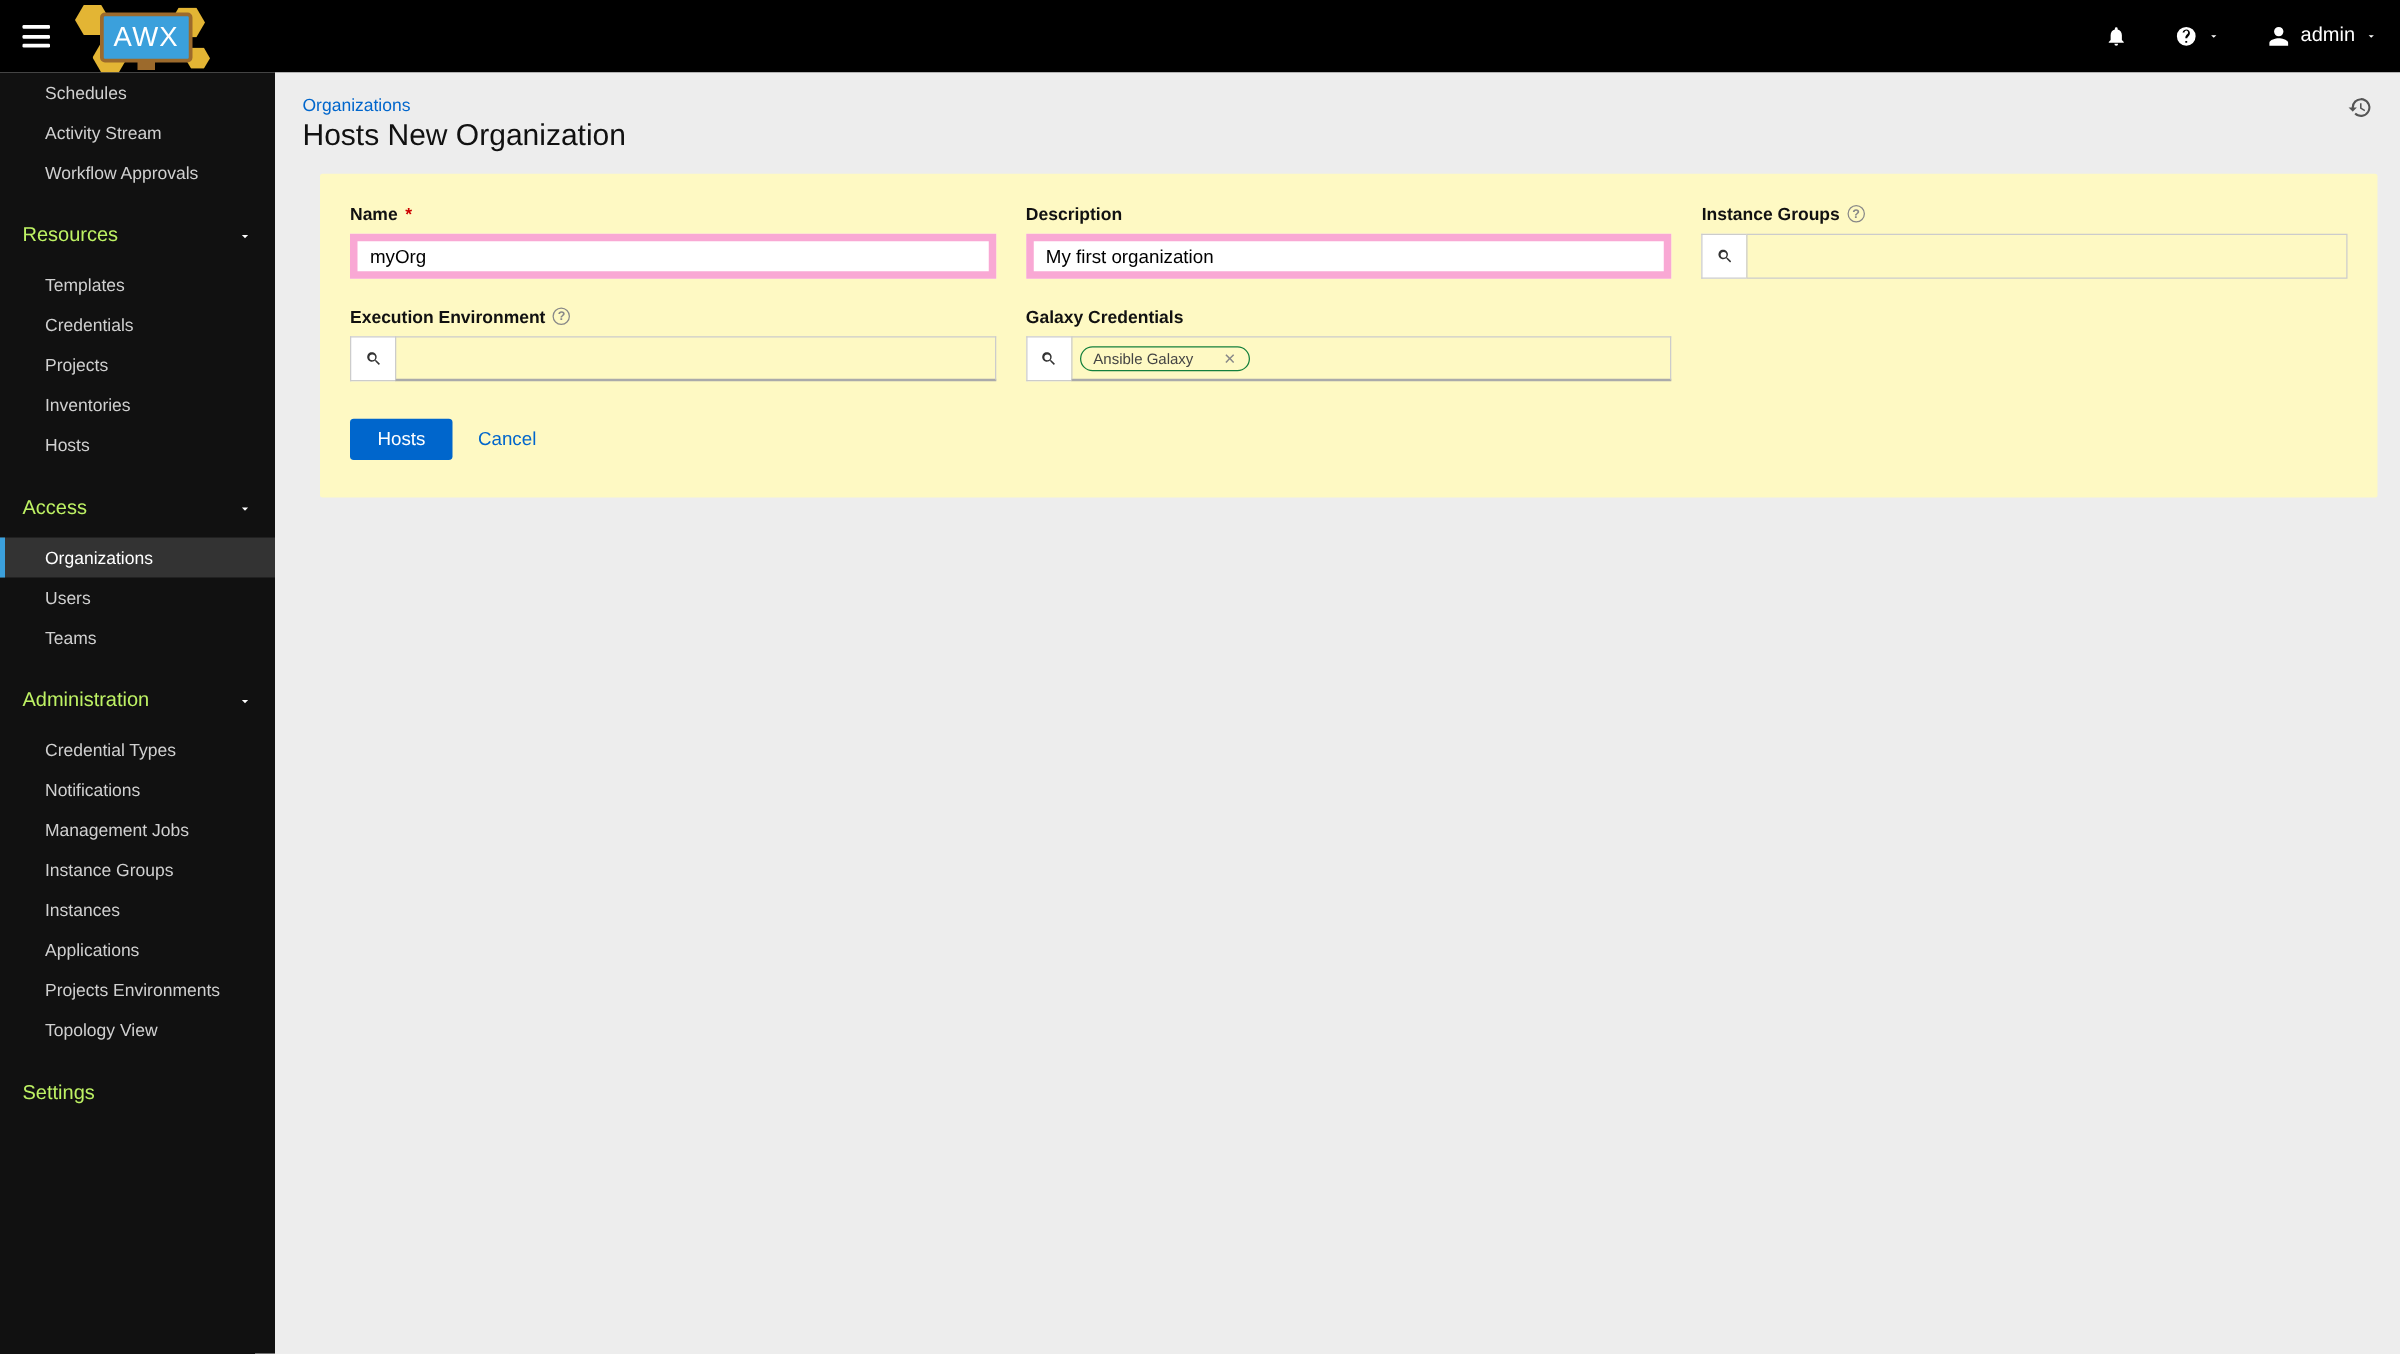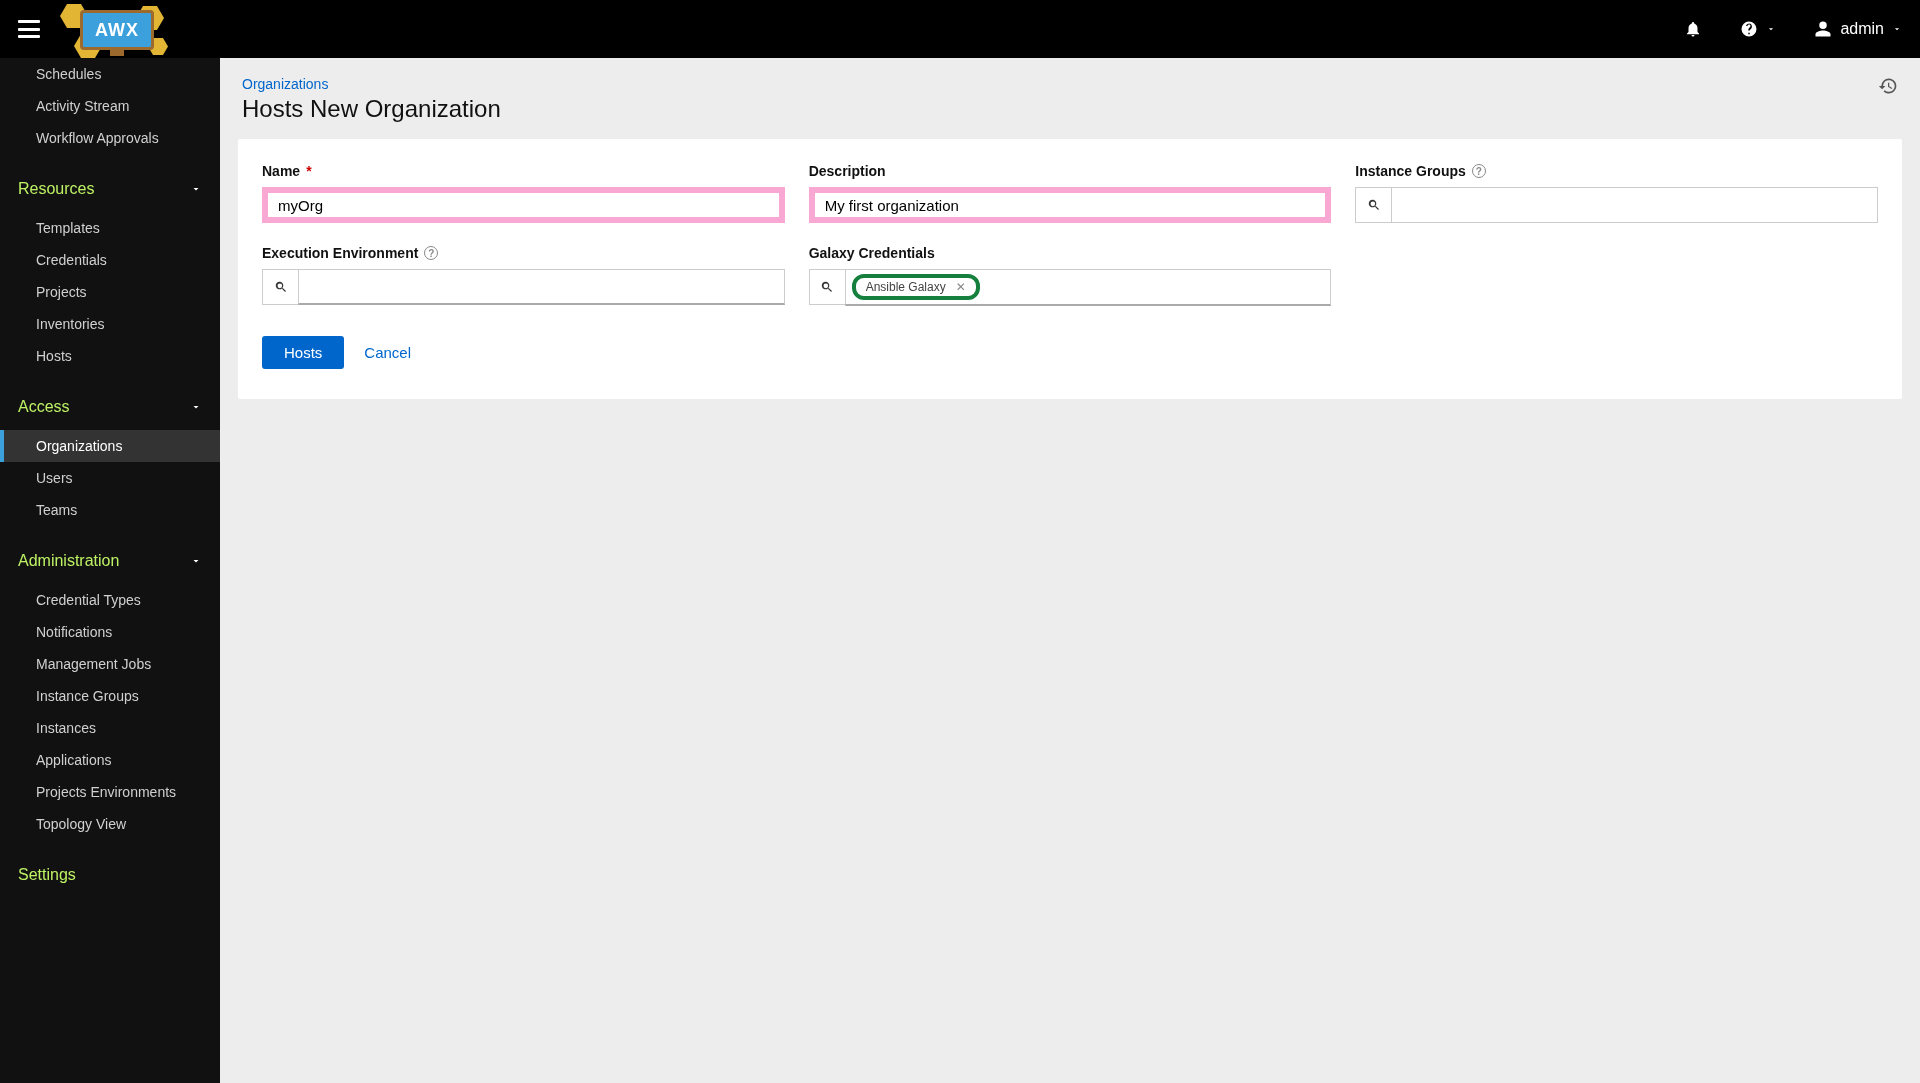--- a/index.html
+++ b/index.html
@@ -8,53 +8,53 @@
 .topbar { height:58px; background:#000; display:flex; align-items:center; padding:0 18px; justify-content:space-between; color:#fff; }
 .topbar-left { display:flex; align-items:center; gap:20px; }
 .hamburger { width:22px; height:18px; display:flex; flex-direction:column; justify-content:space-between; cursor:pointer; }
 .hamburger span { display:block; height:3px; background:#fff; border-radius:1px; }
 .logo-wrap { position:relative; width:110px; height:50px; }
 .hex { position:absolute; width:28px; height:24px; background:#e3b534; clip-path:polygon(25% 0,75% 0,100% 50%,75% 100%,25% 100%,0 50%); }
 .hex.h1 { left:0; top:0; }
 .hex.h2 { left:76px; top:2px; }
 .hex.h3 { left:14px; top:30px; }
 .hex.h4 { left:88px; top:34px; width:20px; height:17px; }
-.logo-box { position:absolute; left:20px; top:6px; width:74px; height:40px; background:#3ba0dc; border:3px solid #9c6a2c; border-radius:4px; display:flex; align-items:center; justify-content:center; font-weight:700; font-size:18px; color:#fff; letter-spacing:1px; }
+.logo-box { position:absolute; left:20px; top:6px; width:74px; height:40px; background:#3ba0dc; border:3px solid #9c6a2c; border-radius:4px; display:flex; align-items:center; justify-content:center; font-weight:400; font-size:22px; color:#fff; letter-spacing:1px; }
 .logo-stand { position:absolute; left:50px; top:44px; width:14px; height:8px; background:#9c6a2c; }
 
 .topbar-right { display:flex; align-items:center; gap:38px; }
 .topbar-right .icon-btn { display:flex; align-items:center; gap:8px; cursor:pointer; color:#fff; }
 .user-block { display:flex; align-items:center; gap:8px; cursor:pointer; }
 
 .layout { display:flex; height:calc(1083px - 58px); }
 .sidebar { width:220px; background:#111; color:#d0d0d0; overflow-y:auto; font-size:15px; }
 .sidebar::-webkit-scrollbar{width:0}
 .nav-item { padding:8px 18px 8px 36px; cursor:pointer; font-size:14px; }
 .nav-section { display:flex; justify-content:space-between; align-items:center; padding:14px 18px; cursor:pointer; font-size:16px; color:#bef264; }
 .nav-item.active { background:#333; border-left:4px solid #3ba0dc; padding-left:32px; color:#fff; }
 .section-gap { height:12px; }
 
 .main { flex:1; background:#ededed; padding:18px; overflow:auto; }
 .page-head { display:flex; justify-content:space-between; align-items:flex-start; margin:0 4px 16px 4px; }
 .breadcrumb { color:#0066cc; font-size:14px; margin-bottom:3px; cursor:pointer; }
 .page-title { font-size:24px; font-weight:400; color:#111; }
 .history-btn { cursor:pointer; color:#666; }
 
-.card { background:#ffffff; border-radius:2px; padding:24px 24px 30px 24px; }
+.card { background:#fef9c3; border-radius:2px; padding:24px 24px 30px 24px;margin-left:18px; }
 .form-grid { display:grid; grid-template-columns:repeat(3,1fr); gap:22px 24px; margin-bottom:30px; }
 .field {}
 .field-label { font-size:14px; font-weight:600; color:#111; margin-bottom:8px; display:flex; align-items:center; gap:6px; }
 .req { color:#c00; }
 .help-icon { width:14px; height:14px; border:1px solid #888; border-radius:50%; display:inline-flex; align-items:center; justify-content:center; font-size:10px; color:#888; cursor:pointer; }
 .text-input { width:100%; height:36px; border:6px solid #f9a8d4; padding:0 10px; font-size:15px; outline:none; }
 .lookup { display:flex; width:100%; }
 .lookup-btn { width:36px; height:36px; border:1px solid #ccc; border-right:none; background:#fff; display:flex; align-items:center; justify-content:center; cursor:pointer; }
 .lookup-body { flex:1; min-height:36px; border:1px solid #ccc; display:flex; align-items:center; flex-wrap:wrap; gap:4px; padding:4px 6px; border-bottom:2px solid #aaa; }
 .lookup-body.plain { border-bottom:1px solid #ccc; }
-.chip { display:inline-flex; align-items:center; gap:10px; border:4px solid #15803d; border-radius:12px; padding:2px 10px; font-size:12px; color:#444; }
+.chip { display:inline-flex; align-items:center; gap:24px; border:1px solid #15803d; border-radius:12px; padding:2px 10px; font-size:12px; color:#444; }
 .chip .x { cursor:pointer; font-size:12px; color:#888; }
 
 .actions { display:flex; gap:20px; align-items:center; }
 .btn-primary { background:#0066cc; color:#fff; border:none; padding:8px 22px; font-size:15px; border-radius:3px; cursor:pointer; }
 .btn-link { background:none; border:none; color:#0066cc; font-size:15px; cursor:pointer; }
 
 svg { display:block; }
 </style>
 </head>
 <body>

